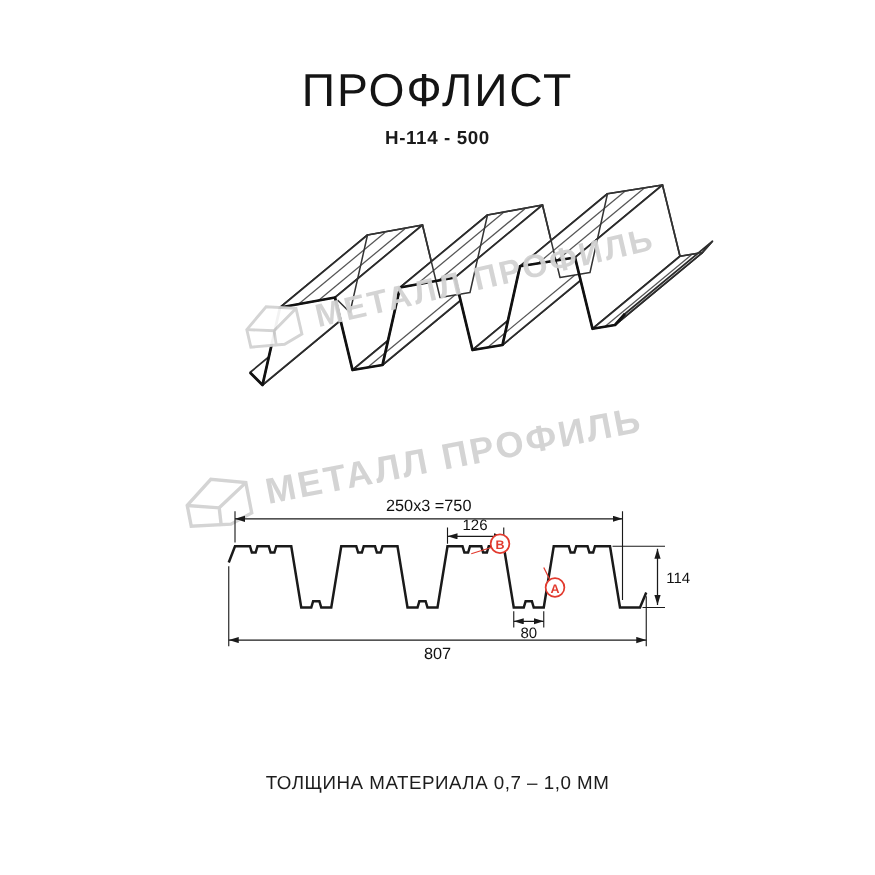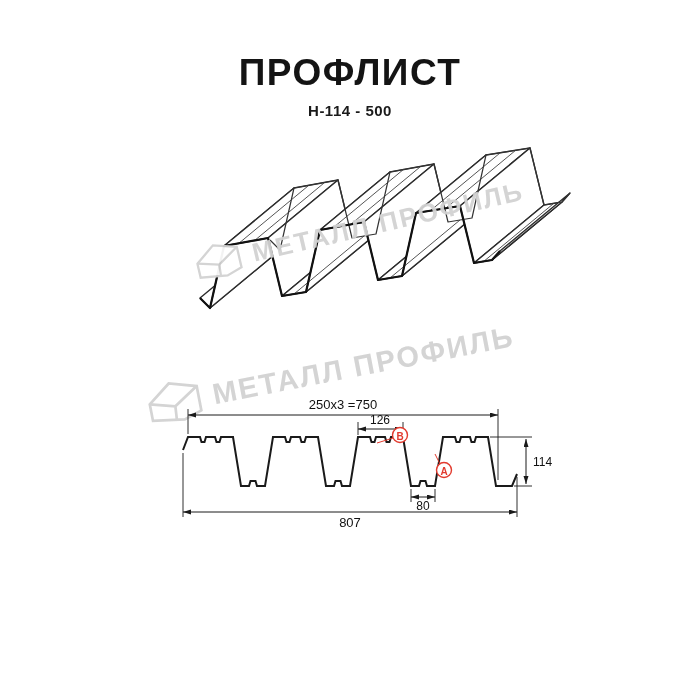--- a/index.html
+++ b/index.html
@@ -2,21 +2,21 @@
 <html><head>
 <meta charset="utf-8">
 <style>
   html,body{margin:0;padding:0;background:#fff;}
   .canvas{
     position:relative;width:700px;height:700px;background:#ffffff;
     font-family:"Liberation Sans",sans-serif;overflow:hidden;margin:0 auto;
   }
   .title{
     position:absolute;top:52px;left:0;right:0;text-align:center;
-    font-size:37px;font-weight:700;letter-spacing:1.5px;color:#141414;
+    font-size:37px;font-weight:400;letter-spacing:1.5px;color:#141414;
   }
   .subtitle{
     position:absolute;top:102px;left:0;right:0;text-align:center;
     font-size:15px;font-weight:600;letter-spacing:.5px;color:#1a1a1a;
   }
   .footer-note{
     position:absolute;top:618px;left:0;right:0;text-align:center;
     font-size:15px;font-weight:500;letter-spacing:.4px;color:#1d1d1d;
   }
   .wm{
@@ -158,14 +158,15 @@
       <circle cx="400" cy="435" r="7.5"></circle>
       <text class="red-letter" x="400" y="439.5">В</text>
     </g>
     <g class="red-marker">
       <line x1="440" y1="464" x2="435" y2="454"></line>
       <circle cx="444" cy="470" r="7.5"></circle>
       <text class="red-letter" x="444" y="474.5">А</text>
     </g>
   </svg>
 
+  <div class="footer-note">ТОЛЩИНА МАТЕРИАЛА 0,7 – 1,0 ММ</div>
 
 </div>
 
 </body></html>

